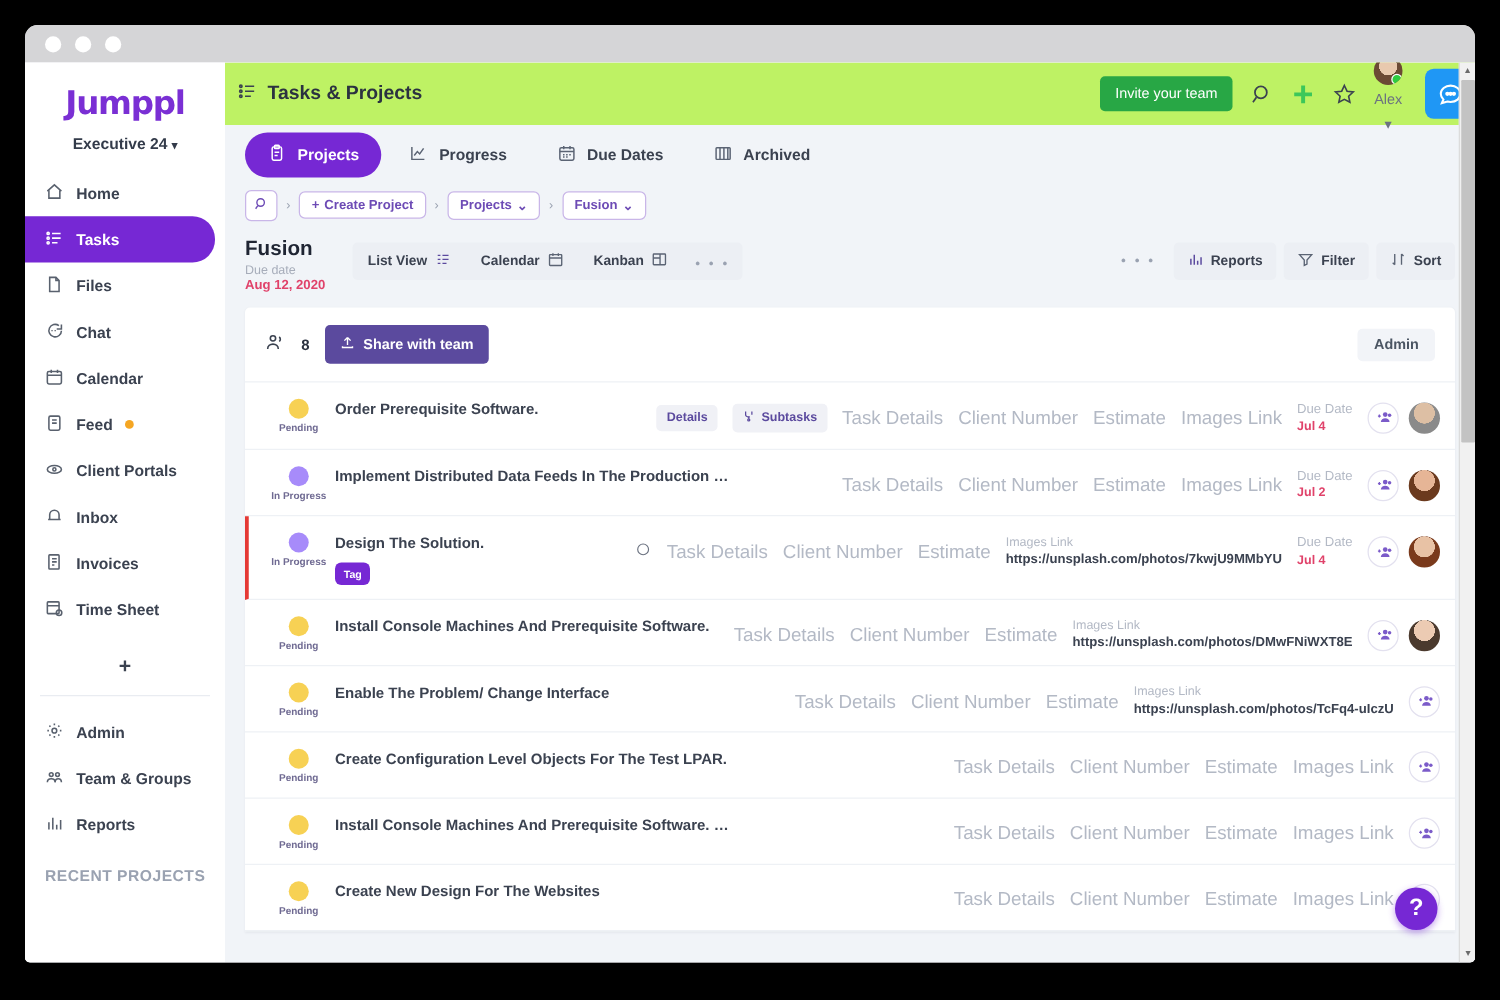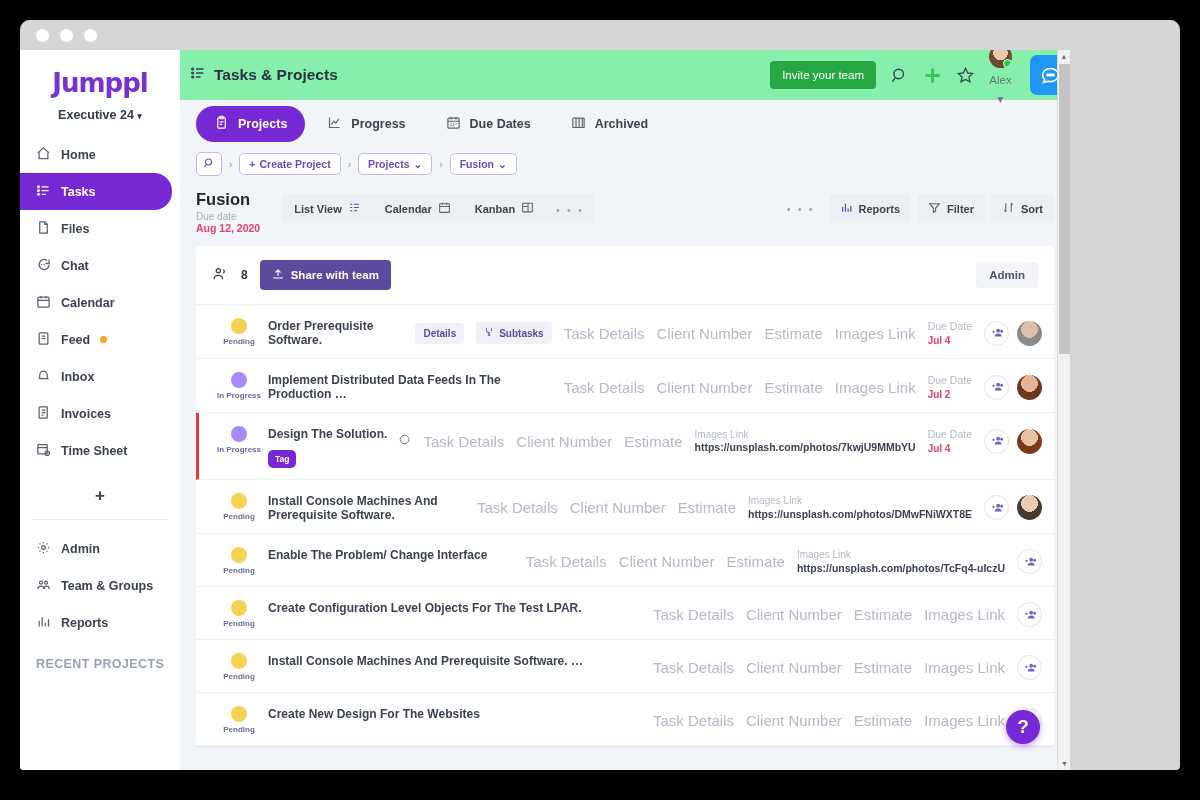--- a/index.html
+++ b/index.html
@@ -24,21 +24,21 @@
     background: #d5d5d7;
     display: flex; align-items: center;
     padding-left: 16px;
     gap: 11px;
   }
   .dot { width: 13px; height: 13px; border-radius: 50%; background: #fff; }
 
   .app {
     position: absolute;
     left: 0; top: 30px;
-    width: 1050px; height: 720px;
+    width: 1160px; height: 720px;
     background: #f4f6f9;
     display: flex;
   }
 
   
   .sidebar {
     width: 160px;
     background: #ffffff;
     height: 720px;
     position: relative;
@@ -108,21 +108,21 @@
   .main {
     flex: 1;
     height: 720px;
     position: relative;
     background: #f1f4f8;
     overflow: hidden;
   }
 
   .topbar {
     height: 50px;
-    background: #86efac;
+    background: #bef264;
     display: flex; 
     padding: 0 0 0 10px;
     position: relative;
   }
   .page-title {
     display:flex; align-items:center; gap:8px;
     font-size: 15.5px; font-weight: 700; color: #2b3240;
   }
   .topright {
     margin-left:auto;
@@ -385,20 +385,27 @@
 
         <div class="navitem">
           <span><svg width="15" height="15" viewBox="0 0 24 24" fill="none" stroke-width="2">
                 <rect x="5" y="3" width="14" height="18" rx="2"></rect>
                 <path d="M9 8h6M9 12h6"></path>
               </svg></span>
           <span>Feed</span>
           <span class="dotbadge"></span>
         </div>
 
+        <div class="navitem">
+          <span><svg width="15" height="15" viewBox="0 0 24 24" fill="none" stroke-width="2">
+                <ellipse cx="12" cy="12" rx="9" ry="5"></ellipse>
+                <circle cx="12" cy="12" r="2"></circle>
+              </svg></span>
+          <span>Client Portals</span>
+        </div>
 
         <div class="navitem">
           <span><svg width="15" height="15" viewBox="0 0 24 24" fill="none" stroke-width="2">
                 <path d="M6 17V11a6 6 0 1 1 12 0v6"></path>
                 <path d="M4 17h16"></path>
               </svg></span>
           <span>Inbox</span>
         </div>
 
         <div class="navitem">

